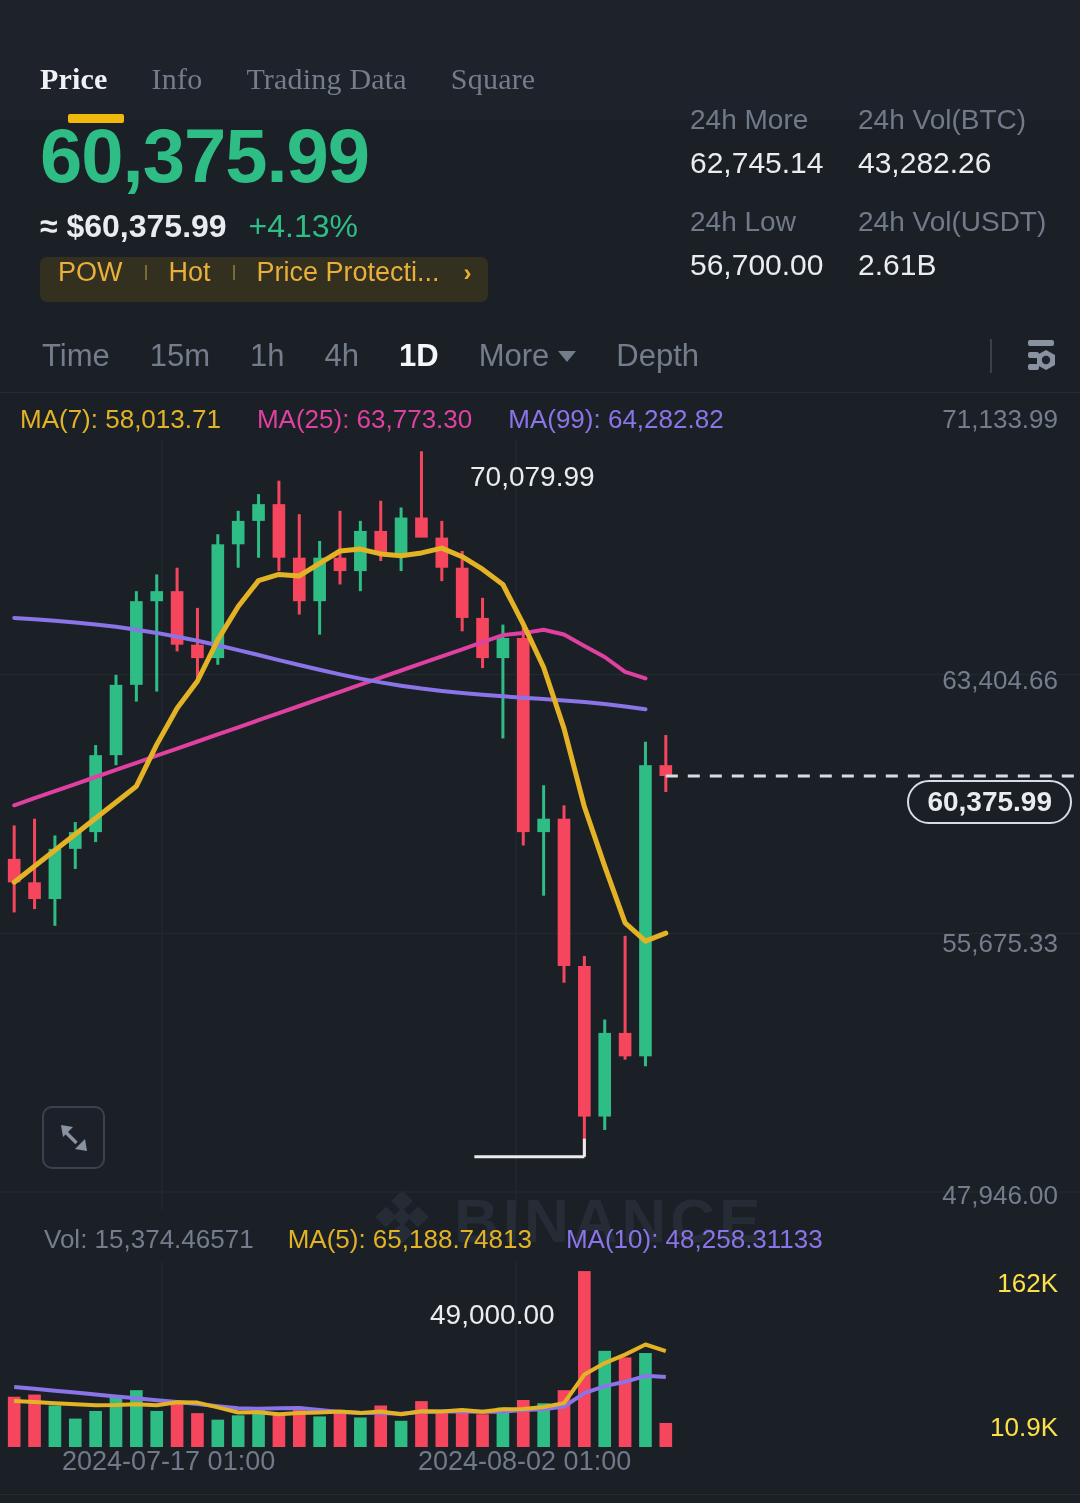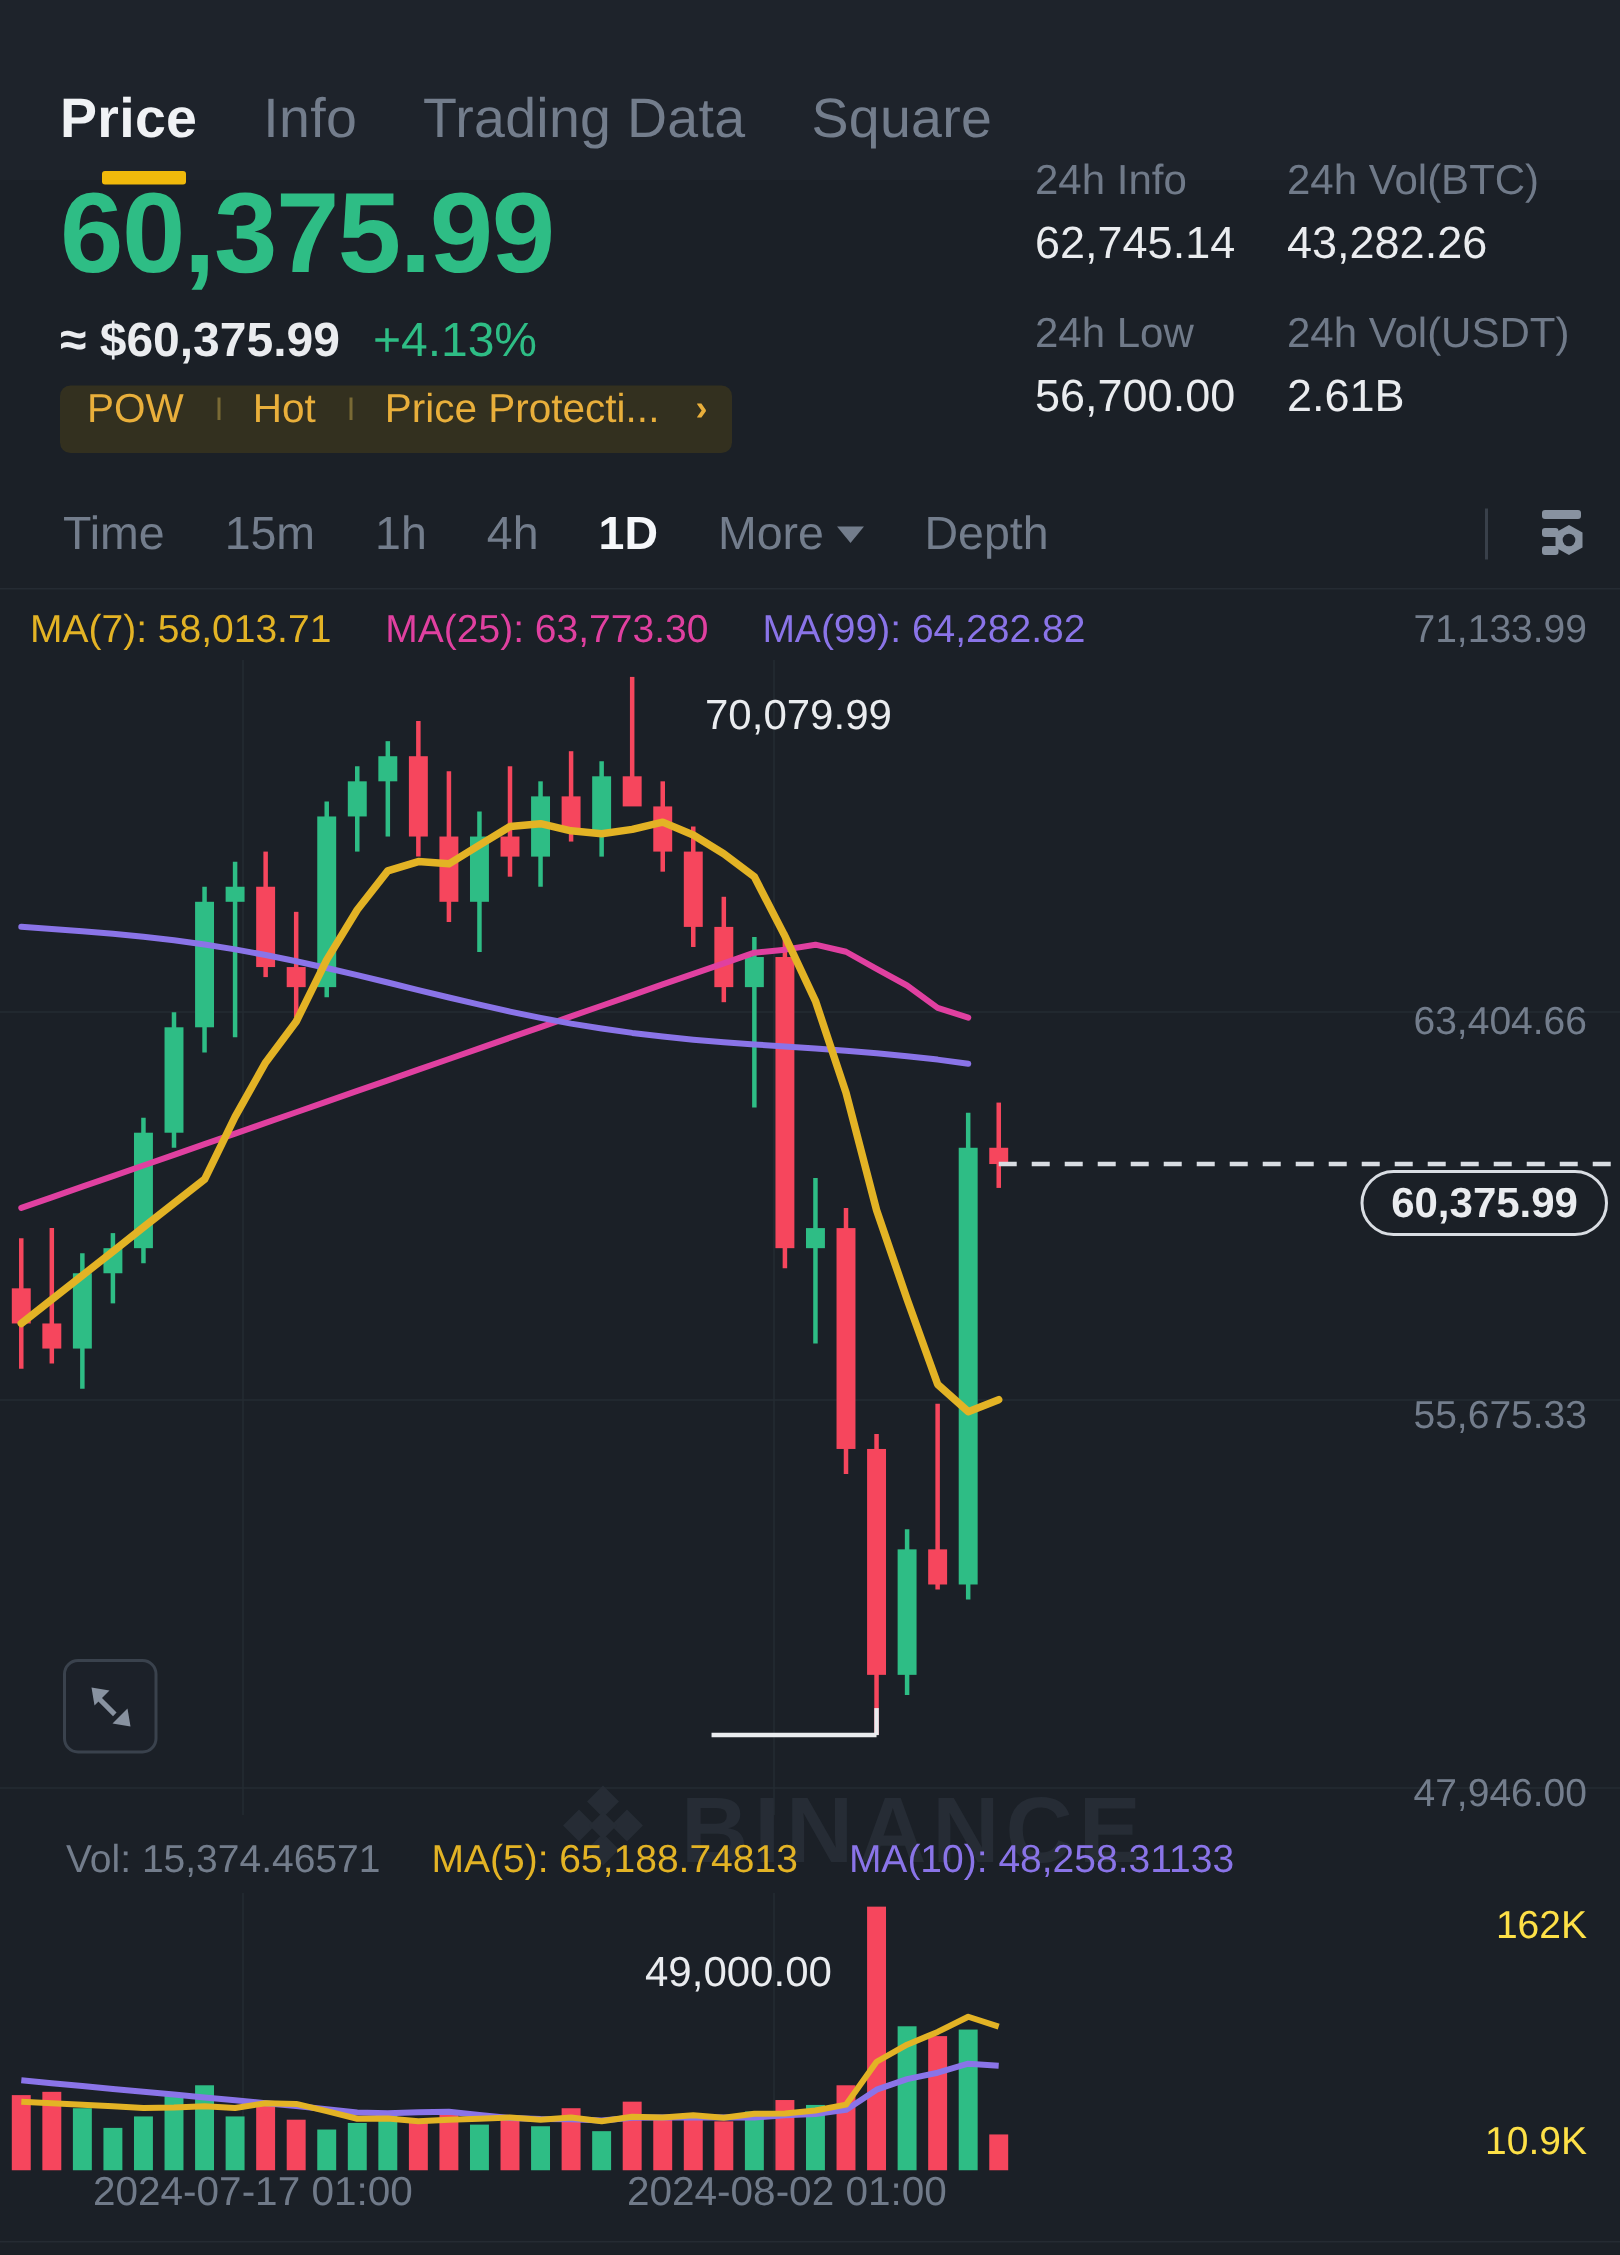--- a/index.html
+++ b/index.html
@@ -10,21 +10,21 @@
     overflow:hidden;
   }
   .screen{ position:relative; width:1080px; height:1503px; background:#1b2027; }
 
   
   .top-strip{ position:absolute; left:0; top:0; width:1080px; height:38px; background:#1e232b; }
 
   
   .tabbar{ position:absolute; left:0; top:38px; width:1080px; height:82px; background:#1e232b; }
   .tabbar-inner{ display:flex; align-items:center; height:82px; padding-left:40px; gap:44px; }
-  .tab{ font-size:37px; color:#737d8c; letter-spacing:.2px; white-space:nowrap; }
+  .tab{ font-size:30px; color:#737d8c; letter-spacing:.2px; white-space:nowrap;font-family:Liberation Serif, serif; }
   .tab.active{ color:#f0f2f5; font-weight:700; }
   .tab-underline{ position:absolute; left:68px; top:114px; width:56px; height:9px;
     background:#f0b90b; border-radius:2px; z-index:4; }
   .hdr-divider{ position:absolute; left:0; top:122px; width:1080px; height:1px; background:#2b313a; }
 
   
   .price-block{ position:absolute; left:0; top:122px; width:1080px; height:188px; background:#1b2027; }
   .big-price{ position:absolute; left:40px; top:-4px; font-size:76px; font-weight:700;
     color:#2ebd85; letter-spacing:-1px; line-height:1; }
   .sub-row{ position:absolute; left:40px; top:86px; display:flex; align-items:baseline; gap:22px;justify-content:center; }
@@ -133,21 +133,21 @@
       <span class="pill-sep"></span>
       <span class="pill-item">Hot</span>
       <span class="pill-sep"></span>
       <span class="pill-item">Price Protecti...</span>
       <span class="pill-arrow">›</span>
     </div>
   </div>
 
   <div class="stats">
     <div class="stat s-hi">
-      <div class="stat-label">24h Info</div>
+      <div class="stat-label">24h More</div>
       <div class="stat-value">62,745.14</div>
     </div>
     <div class="stat s-volb">
       <div class="stat-label">24h Vol(BTC)</div>
       <div class="stat-value">43,282.26</div>
     </div>
     <div class="stat s-lo">
       <div class="stat-label">24h Low</div>
       <div class="stat-value">56,700.00</div>
     </div>

